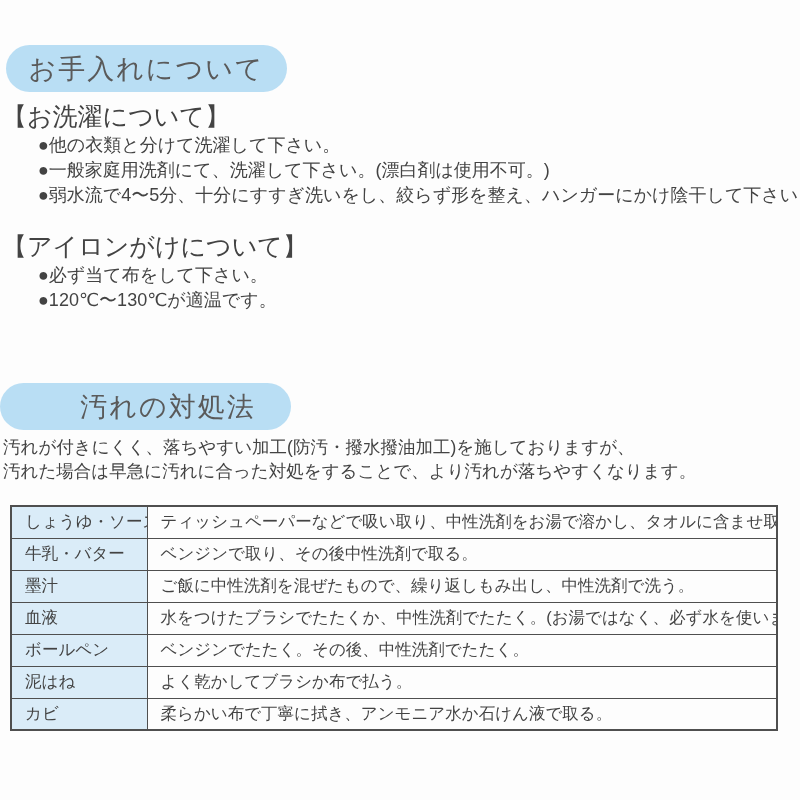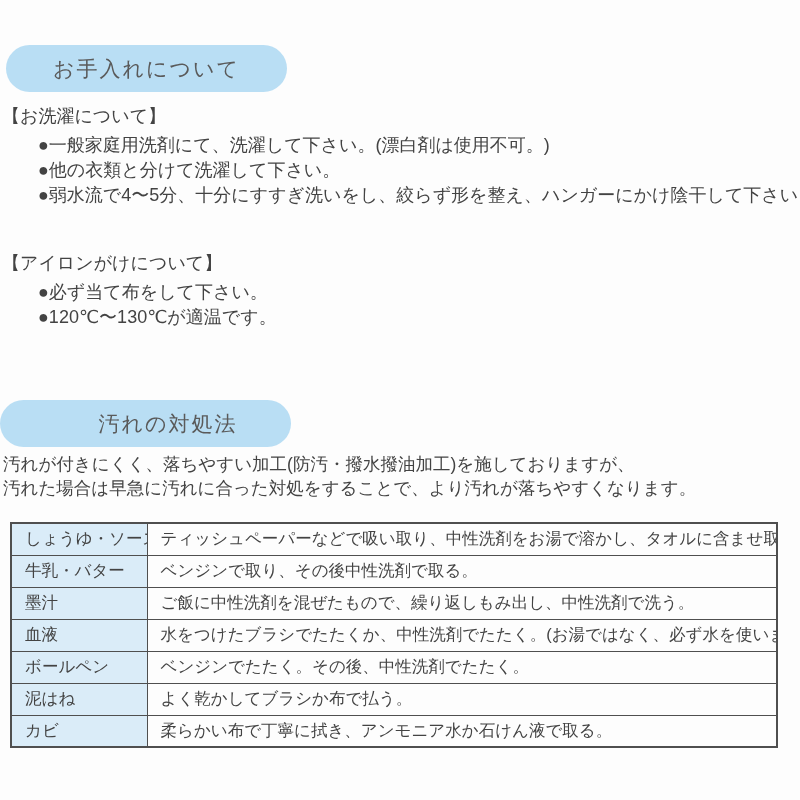--- a/index.html
+++ b/index.html
@@ -18,38 +18,38 @@
     font-family:"Liberation Sans","DejaVu Sans",sans-serif;
     overflow:hidden;
   }
   .banner{
     background:var(--banner-bg);
     height:47px;
     border-radius:24px;
     display:flex;
     align-items:center;
     justify-content:center;
-    font-size:21px;
+    font-size:27px;
     letter-spacing:2px;
     color:var(--title-text);
     font-weight:500;
   }
   .banner.care{width:281px;margin:45px 0 0 6px;}
   .banner.stain{width:291px;margin:70px 0 0 0;padding-left:45px;}
   .section-heading{
-    font-size:18px;
+    font-size:25px;
     line-height:23px;
     margin:13px 0 0 2px;
     color:var(--text);
     white-space:nowrap;
   }
   .heading-row{
     display:flex;
     align-items:center;
-    margin:44px 0 0 2px;
+    margin:27px 0 0 2px;
     white-space:nowrap;
   }
   .heading-row .section-heading{margin:0;}
   .heading-note{
     font-size:12.5px;
     margin-left:2px;
     color:var(--text);
   }
   .bullet-list{margin:5px 0 0 38px;}
   .bullet-item{
@@ -88,22 +88,22 @@
 </style>
 </head>
 <body>
 
 <div class="banner care">
   <span>お手入れについて</span>
 </div>
 
 <div class="section-heading">【お洗濯について】</div>
 <div class="bullet-list">
+  <div class="bullet-item">●他の衣類と分けて洗濯して下さい。</div>
   <div class="bullet-item">●一般家庭用洗剤にて、洗濯して下さい。(漂白剤は使用不可。)</div>
-  <div class="bullet-item">●他の衣類と分けて洗濯して下さい。</div>
   <div class="bullet-item">●弱水流で4〜5分、十分にすすぎ洗いをし、絞らず形を整え、ハンガーにかけ陰干して下さい。</div>
 </div>
 
 <div class="heading-row">
   <span class="section-heading">【アイロンがけについて】</span>
 </div>
 <div class="bullet-list">
   <div class="bullet-item">●必ず当て布をして下さい。</div>
   <div class="bullet-item">●120℃〜130℃が適温です。</div>
 </div>

